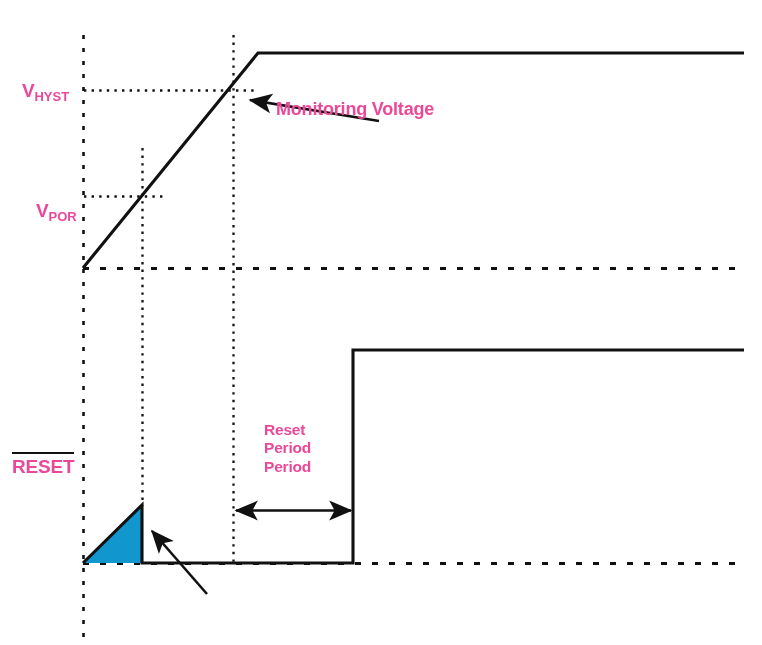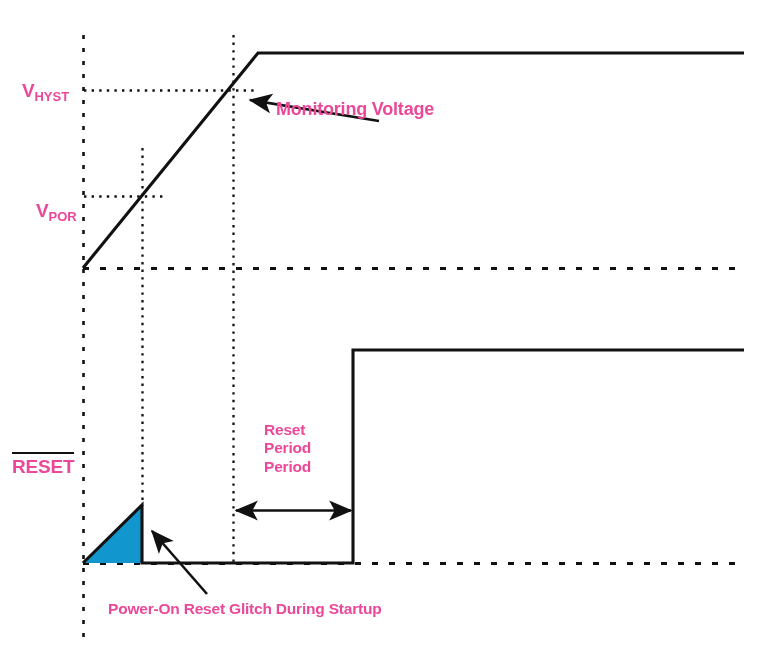--- a/index.html
+++ b/index.html
@@ -86,15 +86,14 @@
   <div class="lbl" id="label-reset"><span class="bar">RESET</span></div>
 
   <div class="lbl" id="label-monitoring">Monitoring Voltage</div>
 
   <div class="lbl" id="label-timeout">
     <div>Reset</div>
     <div>Period</div>
     <div>Period</div>
   </div>
 
-  <div class="lbl" id="label-glitch">Power-On Reset Glitch During Startup</div>
 
 </div>
 
 </body></html>

